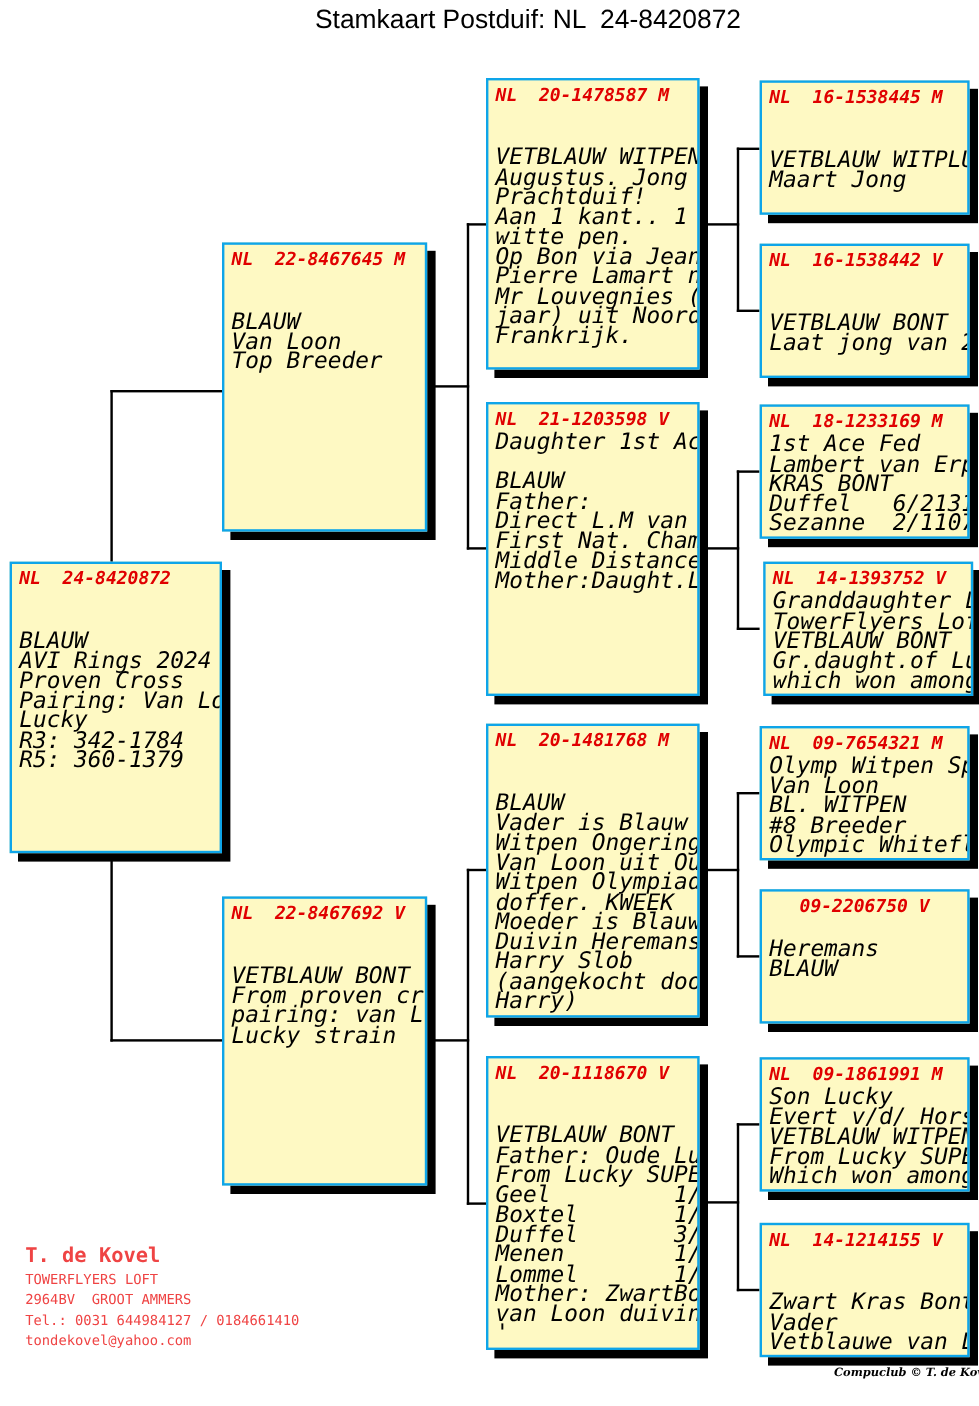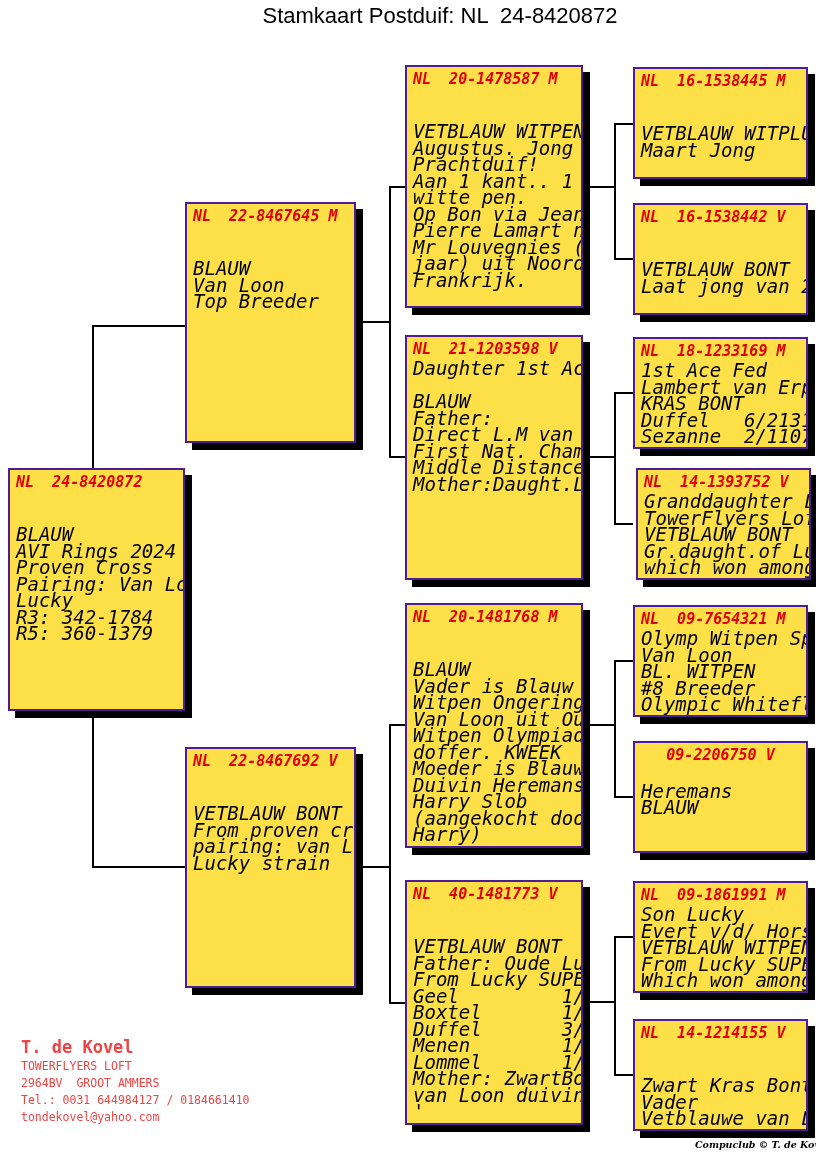--- a/index.html
+++ b/index.html
@@ -7,22 +7,22 @@
     position:relative; width:816px; height:1172px; background:#ffffff;
     font-family:"DejaVu Sans Mono", monospace; overflow:hidden;
   }
   .title {
     position:absolute; top:3px; left:0; width:816px; text-align:center;
     font-family:"Liberation Sans", sans-serif; font-size:22px; color:#000;
     white-space:pre;
     margin-left:32px;
   }
   .pbox {
-    position:absolute; box-sizing:border-box; background:#fde047;
-    border:2px solid #4c1d95; box-shadow:7px 7px 0 #000;
+    position:absolute; box-sizing:border-box; background:#fef9c3;
+    border:2px solid #0ea5e9; box-shadow:7px 7px 0 #000;
     z-index:2; overflow:hidden;
   }
   .ring {
     color:var(--ring-red,#e00000); font-weight:bold; font-style:italic;
     font-size:15px; line-height:19px; padding:3px 0 0 6px; white-space:pre;
   }
   .ring.center { text-align:center; padding-left:0; }
   .body {
     color:#000; font-size:19px; line-height:16.5px;
     padding:1px 0 0 6px; white-space:pre;font-style:italic;
@@ -149,21 +149,21 @@
 Witpen Olympiade
 doffer. KWEEK
 Moeder is Blauwe
 Duivin Heremans via
 Harry Slob
 (aangekocht door
 Harry)</div>
   </div>
 
   <div class="pbox" style="left:405px;top:880px;width:178px;height:245px">
-    <div class="ring">NL  40-1481773 V</div>
+    <div class="ring">NL  20-1118670 V</div>
     <div class="body">
 
 VETBLAUW BONT
 Father: Oude Lucky
 From Lucky SUPER-R.
 Geel         1/14604
 Boxtel       1/ 9562
 Duffel       3/14138
 Menen        1/ 4640
 Lommel       1/ 2073

